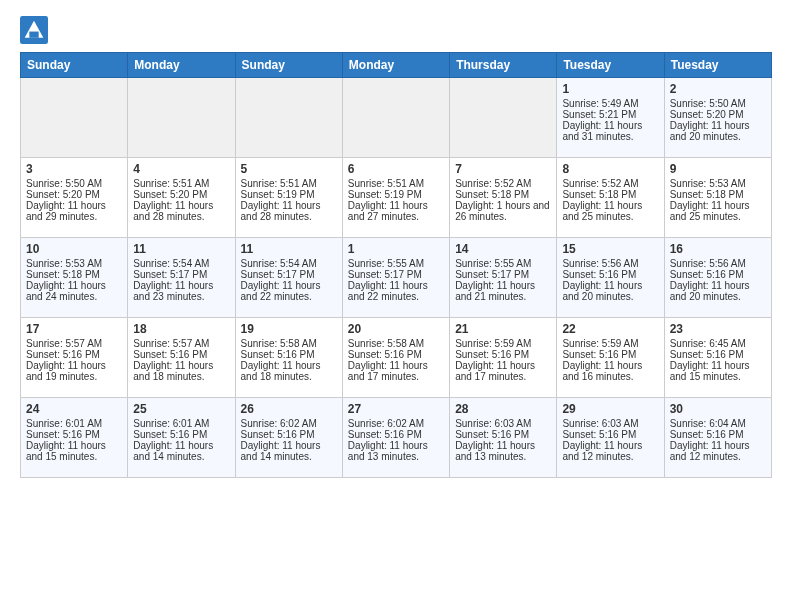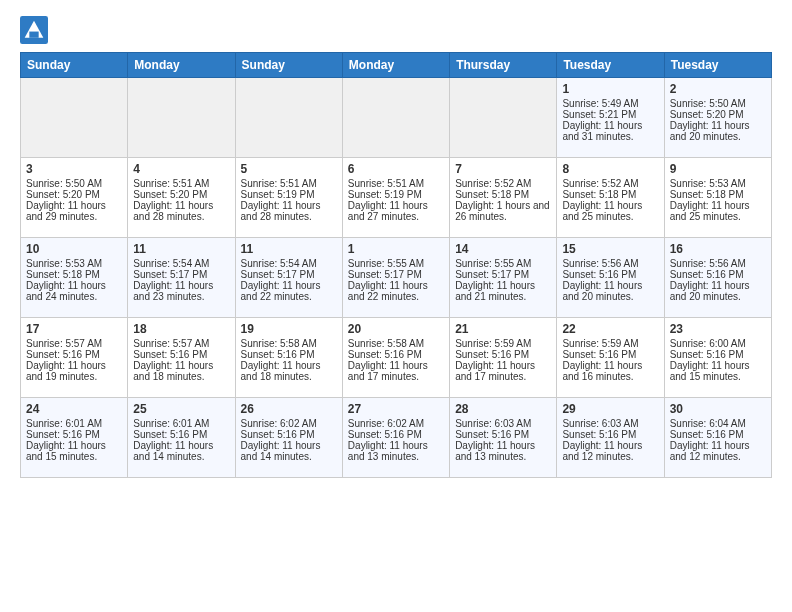--- a/index.html
+++ b/index.html
@@ -148,21 +148,21 @@
         <td><span class="day-num">15</span><span>Sunrise: 5:56 AM</span><br><span>Sunset: 5:16 PM</span><br><span>Daylight: 11 hours and 20 minutes.</span></td>
         <td><span class="day-num">16</span><span>Sunrise: 5:56 AM</span><br><span>Sunset: 5:16 PM</span><br><span>Daylight: 11 hours and 20 minutes.</span></td>
       </tr>
       <tr>
         <td><span class="day-num">17</span><span>Sunrise: 5:57 AM</span><br><span>Sunset: 5:16 PM</span><br><span>Daylight: 11 hours and 19 minutes.</span></td>
         <td><span class="day-num">18</span><span>Sunrise: 5:57 AM</span><br><span>Sunset: 5:16 PM</span><br><span>Daylight: 11 hours and 18 minutes.</span></td>
         <td><span class="day-num">19</span><span>Sunrise: 5:58 AM</span><br><span>Sunset: 5:16 PM</span><br><span>Daylight: 11 hours and 18 minutes.</span></td>
         <td><span class="day-num">20</span><span>Sunrise: 5:58 AM</span><br><span>Sunset: 5:16 PM</span><br><span>Daylight: 11 hours and 17 minutes.</span></td>
         <td><span class="day-num">21</span><span>Sunrise: 5:59 AM</span><br><span>Sunset: 5:16 PM</span><br><span>Daylight: 11 hours and 17 minutes.</span></td>
         <td><span class="day-num">22</span><span>Sunrise: 5:59 AM</span><br><span>Sunset: 5:16 PM</span><br><span>Daylight: 11 hours and 16 minutes.</span></td>
-        <td><span class="day-num">23</span><span>Sunrise: 6:00 AM</span><br><span>Sunset: 5:16 PM</span><br><span>Daylight: 11 hours and 15 minutes.</span></td>
+        <td><span class="day-num">23</span><span>Sunrise: 6:45 AM</span><br><span>Sunset: 5:16 PM</span><br><span>Daylight: 11 hours and 15 minutes.</span></td>
       </tr>
       <tr>
         <td><span class="day-num">24</span><span>Sunrise: 6:01 AM</span><br><span>Sunset: 5:16 PM</span><br><span>Daylight: 11 hours and 15 minutes.</span></td>
         <td><span class="day-num">25</span><span>Sunrise: 6:01 AM</span><br><span>Sunset: 5:16 PM</span><br><span>Daylight: 11 hours and 14 minutes.</span></td>
         <td><span class="day-num">26</span><span>Sunrise: 6:02 AM</span><br><span>Sunset: 5:16 PM</span><br><span>Daylight: 11 hours and 14 minutes.</span></td>
         <td><span class="day-num">27</span><span>Sunrise: 6:02 AM</span><br><span>Sunset: 5:16 PM</span><br><span>Daylight: 11 hours and 13 minutes.</span></td>
         <td><span class="day-num">28</span><span>Sunrise: 6:03 AM</span><br><span>Sunset: 5:16 PM</span><br><span>Daylight: 11 hours and 13 minutes.</span></td>
         <td><span class="day-num">29</span><span>Sunrise: 6:03 AM</span><br><span>Sunset: 5:16 PM</span><br><span>Daylight: 11 hours and 12 minutes.</span></td>
         <td><span class="day-num">30</span><span>Sunrise: 6:04 AM</span><br><span>Sunset: 5:16 PM</span><br><span>Daylight: 11 hours and 12 minutes.</span></td>
       </tr>

